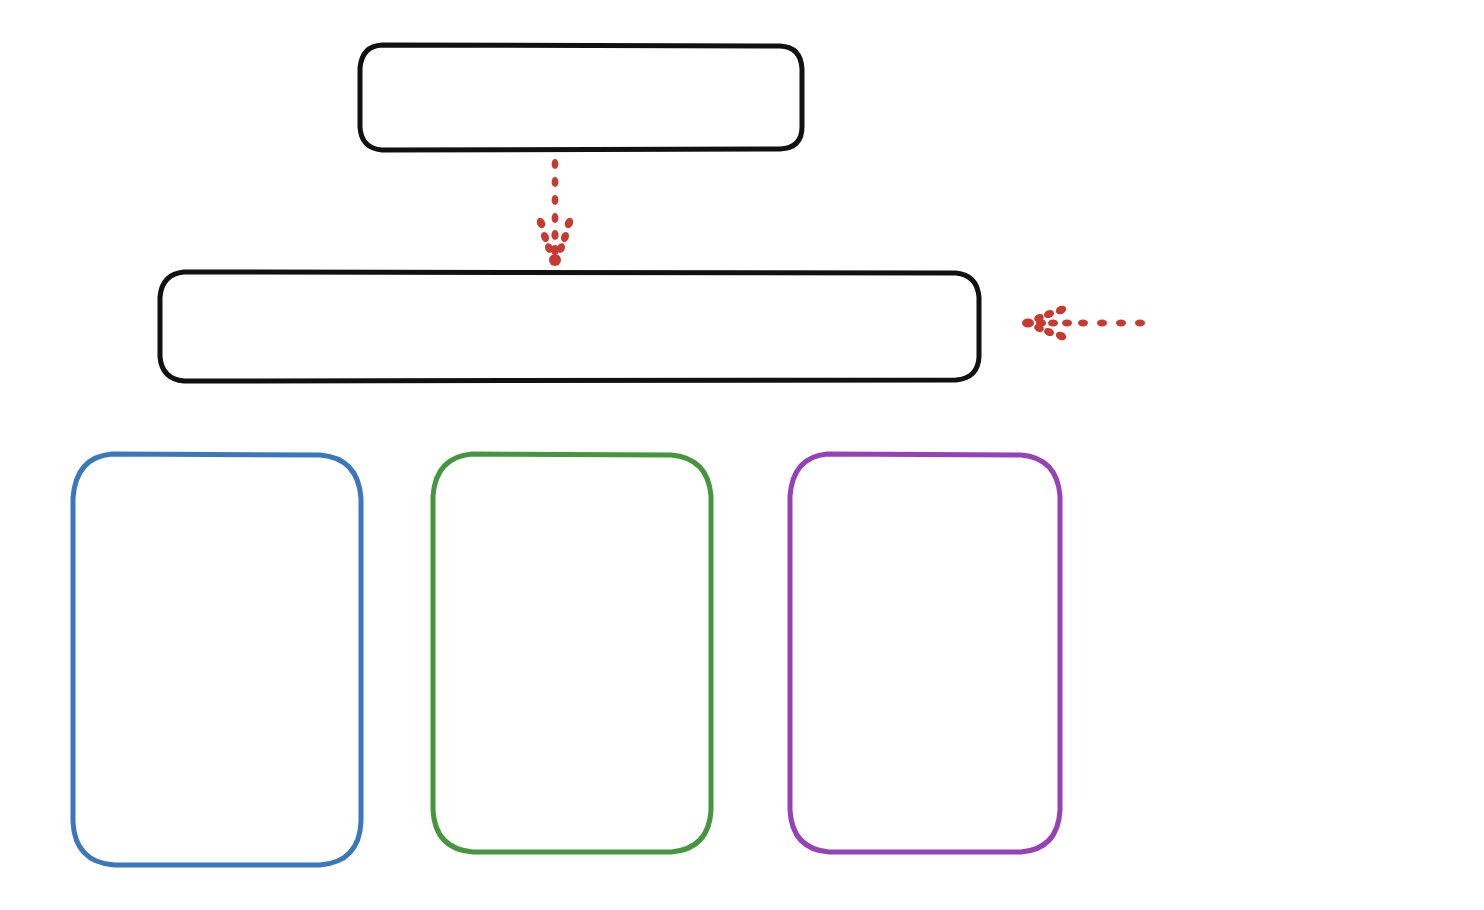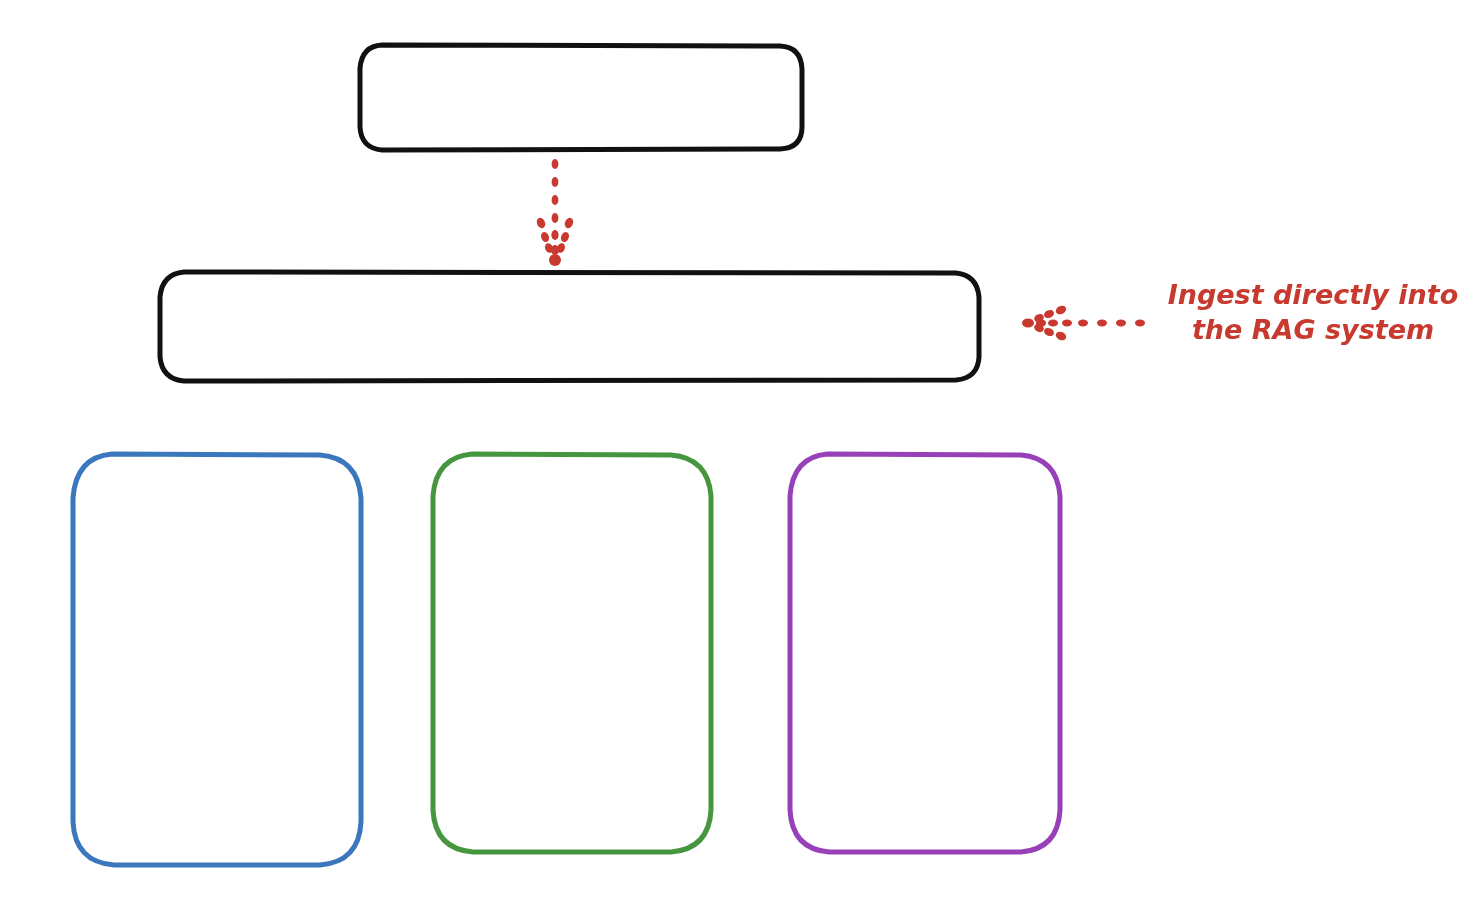--- a/index.html
+++ b/index.html
@@ -190,16 +190,14 @@
       <ellipse cx="46" cy="15" rx="5.4" ry="4.0" transform="rotate(-24 46 15)"></ellipse>
       <ellipse cx="34" cy="19" rx="5.2" ry="3.8" transform="rotate(-24 34 19)"></ellipse>
       <ellipse cx="24" cy="23" rx="5.0" ry="3.8" transform="rotate(-24 24 23)"></ellipse>
       <ellipse cx="46" cy="41" rx="5.4" ry="4.0" transform="rotate(24 46 41)"></ellipse>
       <ellipse cx="34" cy="37" rx="5.2" ry="3.8" transform="rotate(24 34 37)"></ellipse>
       <ellipse cx="24" cy="33" rx="5.0" ry="3.8" transform="rotate(24 24 33)"></ellipse>
       <ellipse cx="13" cy="28" rx="6.0" ry="4.6"></ellipse>
     </g>
   </svg>
 
-  <div id="annotation-text">Ingest directly into
-the RAG system</div>
 
 </div>
 
 </body></html>

